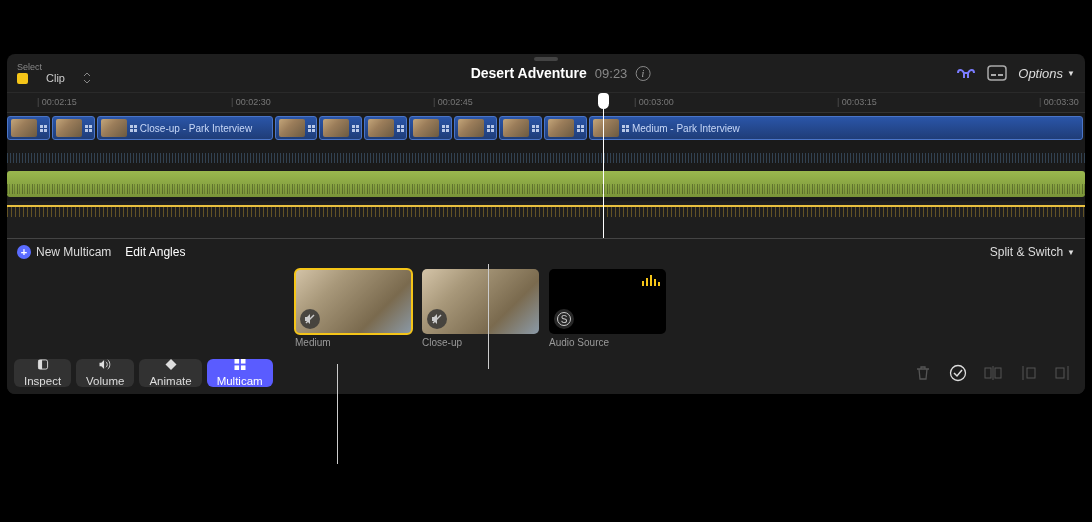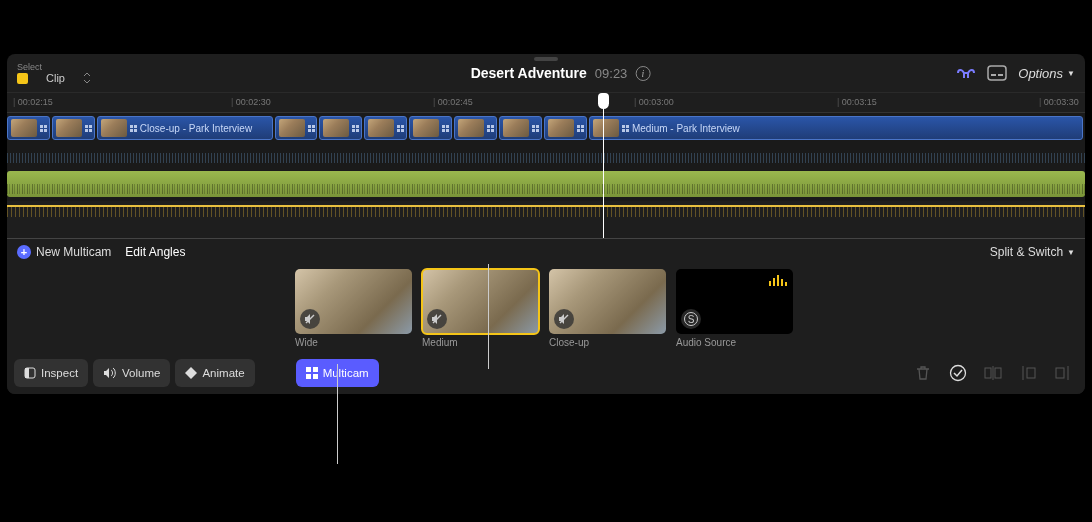--- a/index.html
+++ b/index.html
@@ -333,25 +333,25 @@
       padding: 0 10px;
       background: #323232;
       border-radius: 6px;
       display: flex;
       align-items: center;
       gap: 5px;
       font-size: 11.5px;
       color: #ddd;
       cursor: pointer;
       border: none;
+      flex-direction: column;
     }
     .tool-btn.active {
       background: #5a5cff;
       color: #fff;
-      margin-left: 36px;
     }
     .tool-icon { font-size: 12px; }
     .spacer { flex: 1; }
     .icon-btn {
       width: 30px; height: 28px;
       display: flex;
       align-items: center;
       justify-content: center;
       color: #555;
       cursor: pointer;
@@ -397,21 +397,21 @@
             </svg>
       </div>
       <div class="options-btn">
         <span>Options</span>
         <span class="chev-down">▼</span>
       </div>
     </div>
   </div>
 
   <div class="ruler" id="ruler">
-        <span class="ruler-tick" style="left: 6px; text-align: center;"><span style="color:#555">|</span> 00:02:15</span>
+        <span class="ruler-tick" style="left: 30px; text-align: center;"><span style="color:#555">|</span> 00:02:15</span>
         <span class="ruler-tick" style="left: 224px;"><span style="color:#555">|</span> 00:02:30</span>
         <span class="ruler-tick" style="left: 426px;"><span style="color:#555">|</span> 00:02:45</span>
         <span class="ruler-tick" style="left: 627px;"><span style="color:#555">|</span> 00:03:00</span>
         <span class="ruler-tick" style="left: 830px;"><span style="color:#555">|</span> 00:03:15</span>
         <span class="ruler-tick" style="left: 1032px;"><span style="color:#555">|</span> 00:03:30</span>
       </div>
 
   <div class="video-row" id="video-row">
         <div class="video-clip" style="width: 43px;">
           <div class="clip-thumb"></div>
@@ -539,31 +539,20 @@
           <span>New Multicam</span>
         </div>
         <div class="edit-angles">Edit Angles</div>
       </div>
       <div class="split-switch">
         <span>Split &amp; Switch</span>
         <span class="chev-down">▼</span>
       </div>
     </div>
     <div class="angles" id="angles">
-          <div class="angle">
-            <div class="angle-thumb">
-              <div class="mute-badge">
-                <svg width="12" height="12" viewBox="0 0 12 12">
-                  <path d="M1 4 L3 4 L6 1 L6 11 L3 8 L1 8 Z" fill="#ccc"></path>
-                  <line x1="2" y1="10" x2="10" y2="2" stroke="#ccc" stroke-width="1.5"></line>
-                </svg>
-              </div>
-            </div>
-            <div class="angle-label">Wide</div>
-          </div>
           <div class="angle">
             <div class="angle-thumb selected">
               <div class="mute-badge">
                 <svg width="12" height="12" viewBox="0 0 12 12">
                   <path d="M1 4 L3 4 L6 1 L6 11 L3 8 L1 8 Z" fill="#ccc"></path>
                   <line x1="2" y1="10" x2="10" y2="2" stroke="#ccc" stroke-width="1.5"></line>
                 </svg>
               </div>
             </div>
             <div class="angle-label">Medium</div>

